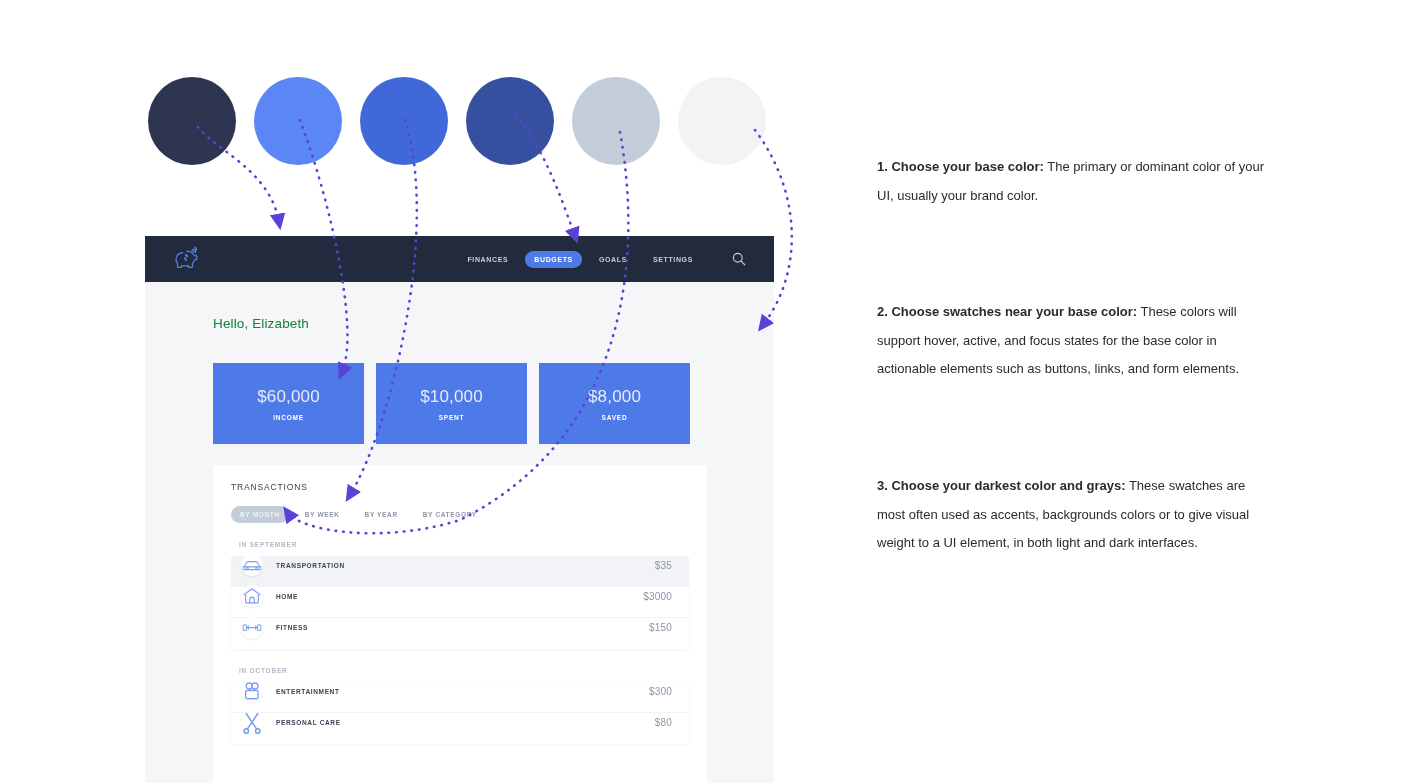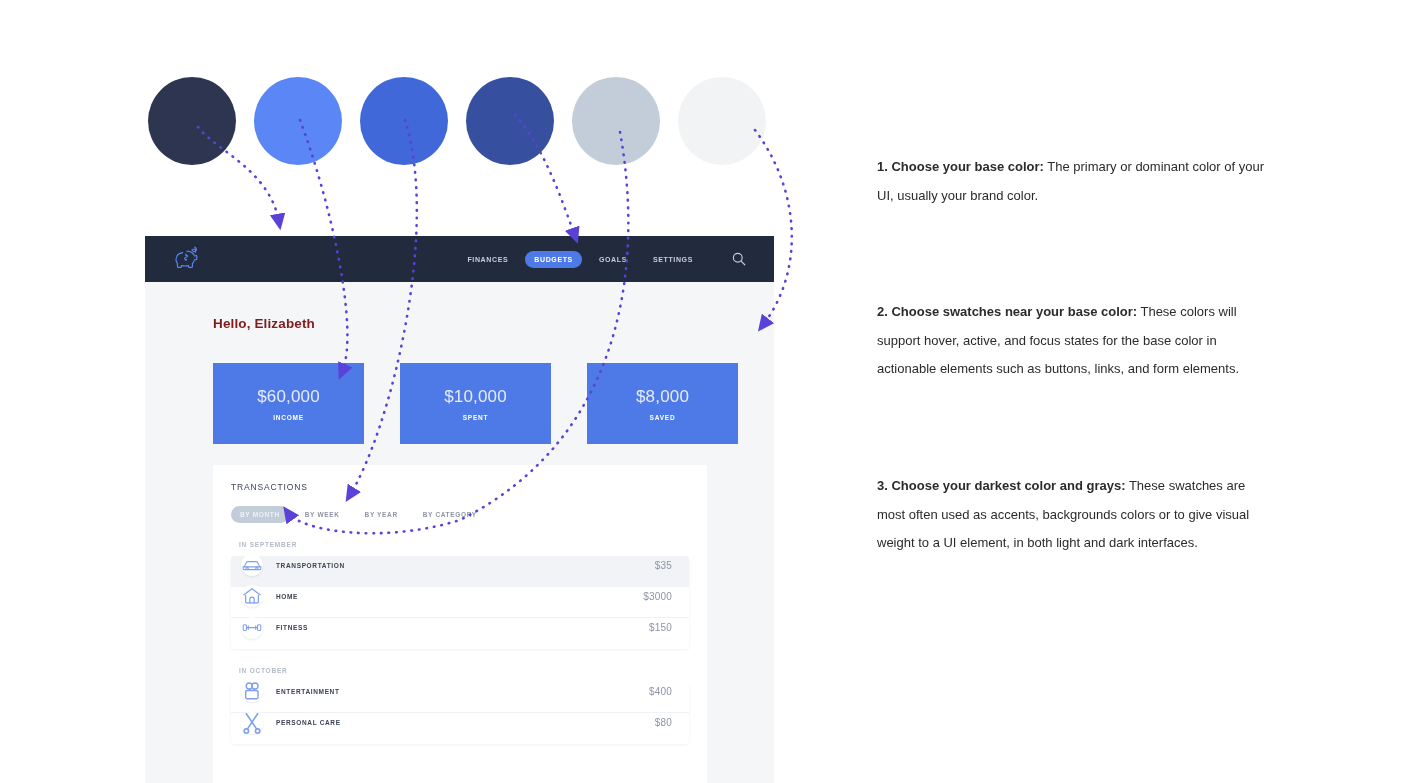--- a/index.html
+++ b/index.html
@@ -33,24 +33,24 @@
   .navlink {
     font-size: 7px; font-weight: 700; letter-spacing: .09em;
     color: #c9cedb; padding: 5px 9px; border-radius: 11px;
     text-transform: uppercase;
   }
   .navlink.active { background: #4e7ae8; color: #ffffff; }
   .search-icon { margin-left: 22px; width: 14px; height: 14px; }
 
   .greeting {
     margin: 34px 0 0 68px;
-    font-size: 13.5px; color: #7f1d1d; letter-spacing: .01em; font-weight: bold;
-  }
-
-  .cards { display: flex; gap: 36px; margin: 32px 0 0 68px; }
+    font-size: 13.5px; color: #15803d; letter-spacing: .01em;
+  }
+
+  .cards { display: flex; gap: 12px; margin: 32px 0 0 68px; }
   .card {
     width: 151px; height: 81px; background: #4e7ae8; color: #fff;
     display: flex; flex-direction: column; align-items: center; justify-content: center;
   }
   .card-amount { font-size: 17px; font-weight: 400; letter-spacing: .01em; color: #e6ecfb; }
   .card-label { font-size: 6.5px; font-weight: 700; letter-spacing: .12em; margin-top: 7px; }
 
   .panel {
     margin: 21px 0 0 68px; width: 494px; min-height: 330px;
     background: #ffffff; border-radius: 3px; padding: 17px 18px 18px 18px;
@@ -207,21 +207,21 @@
         <div class="row">
           <span class="row-icon">
             <svg viewBox="0 0 16 16" fill="none" stroke="#7f9fef" stroke-width="1" stroke-linecap="round" stroke-linejoin="round">
               <rect x="3.4" y="7.6" width="9" height="6" rx="1"></rect>
               <circle cx="6" cy="4.4" r="2.2"></circle>
                 <circle cx="10.2" cy="4.4" r="2.2"></circle>
               <path d="M6 6.6l1.4 1M10.2 6.6l-1.4 1"></path>
             </svg>
           </span>
           <span class="row-name">ENTERTAINMENT</span>
-          <span class="row-amt">$400</span>
+          <span class="row-amt">$300</span>
         </div>
         <div class="row">
           <span class="row-icon">
             <svg viewBox="0 0 14 16" fill="none" stroke="#7f9fef" stroke-width="1" stroke-linecap="round" stroke-linejoin="round">
               <path d="M3.4 2.4L10 12.2M10.6 2.4L4 12.2"></path>
               <circle cx="3.4" cy="13.4" r="1.4"></circle>
                 <circle cx="10.6" cy="13.4" r="1.4"></circle>
             </svg>
           </span>
           <span class="row-name">PERSONAL CARE</span>

